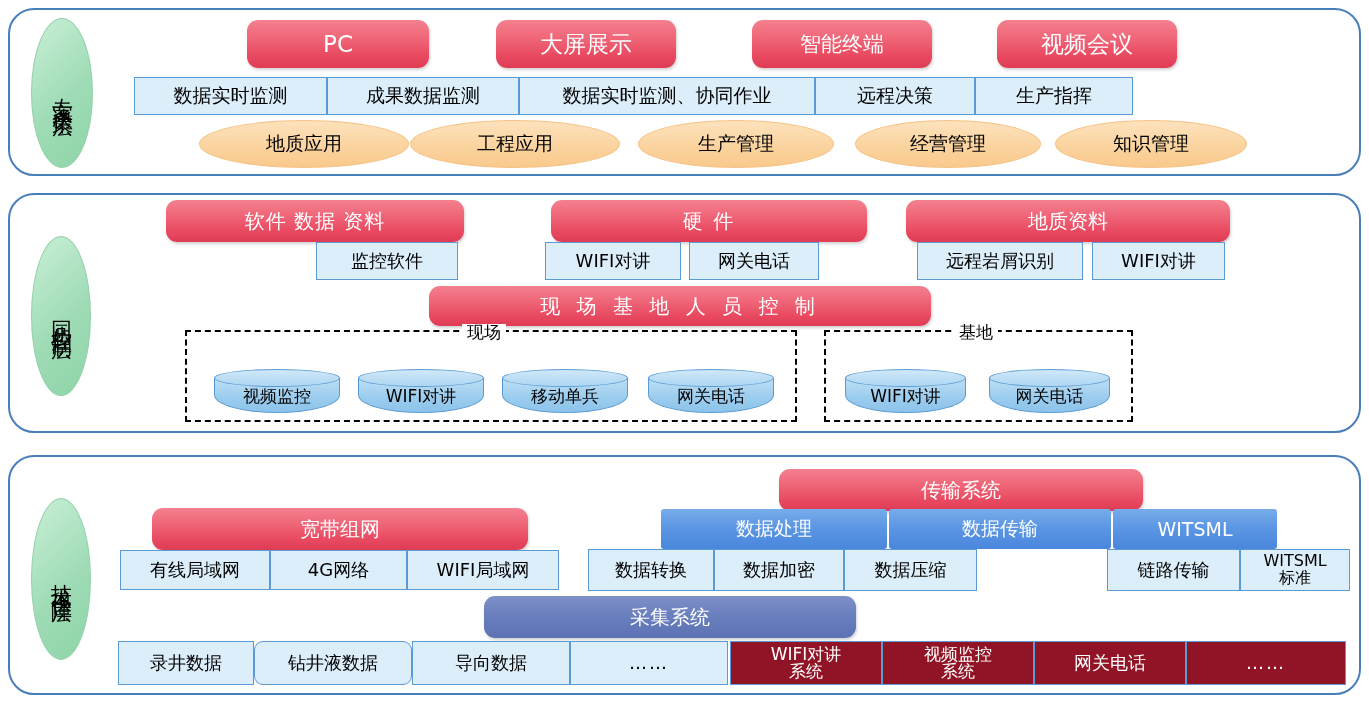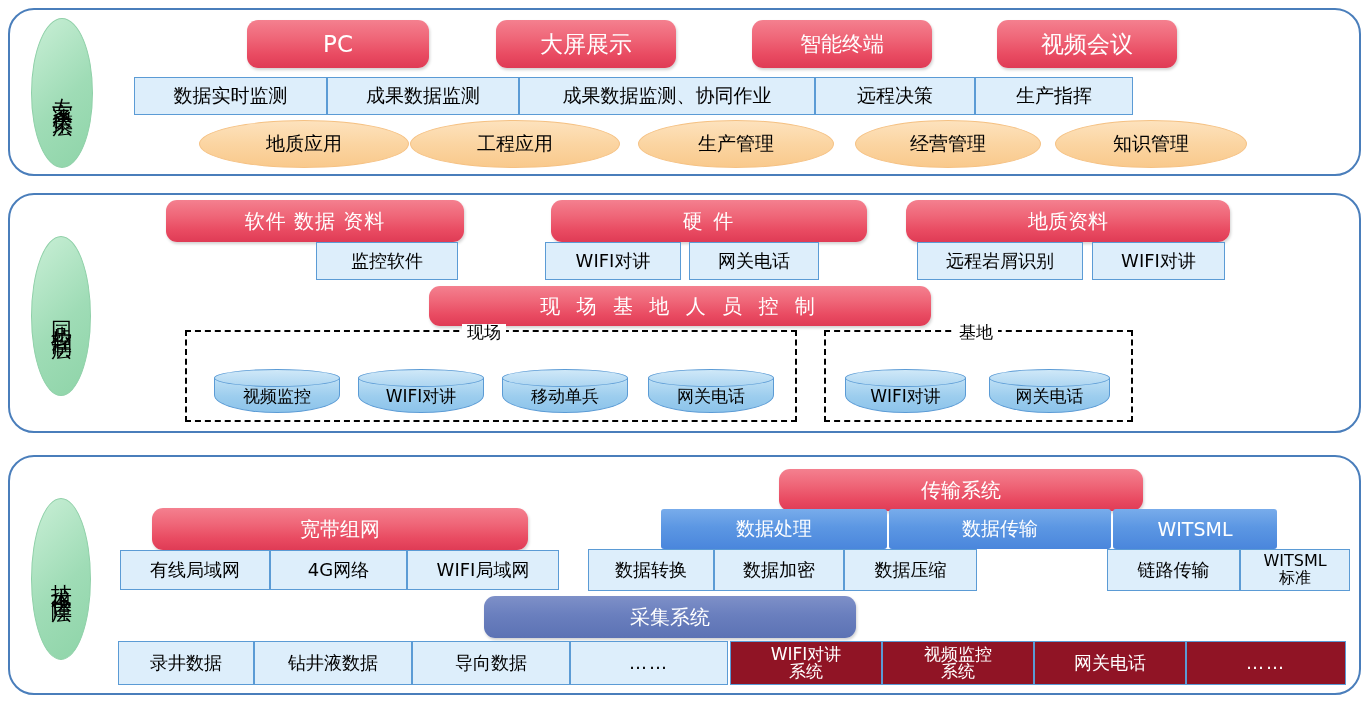--- a/index.html
+++ b/index.html
@@ -180,21 +180,21 @@
     <span>视频会议</span>
   </div>
 
   <div class="cell t19" style="left:134px;top:77px;width:193px;height:38px;">
     <span>数据实时监测</span>
   </div>
   <div class="cell t19" style="left:327px;top:77px;width:192px;height:38px;">
     <span>成果数据监测</span>
   </div>
   <div class="cell t19" style="left:519px;top:77px;width:296px;height:38px;">
-    <span>成果数据监测、协同作业</span>
+    <span>数据实时监测、协同作业</span>
   </div>
   <div class="cell t19" style="left:815px;top:77px;width:160px;height:38px;">
     <span>远程决策</span>
   </div>
   <div class="cell t19" style="left:975px;top:77px;width:158px;height:38px;">
     <span>生产指挥</span>
   </div>
 
   <div class="oval t19" style="left:199px;top:120px;width:210px;height:48px;">
     <span>地质应用</span>
@@ -228,21 +228,21 @@
   <div class="red-cap t20" style="left:551px;top:200px;width:316px;height:42px;letter-spacing:2px;">
     <span>硬      件</span>
   </div>
   <div class="cell t18" style="left:545px;top:242px;width:136px;height:38px;">
     <span>WIFI对讲</span>
   </div>
   <div class="cell t18" style="left:689px;top:242px;width:130px;height:38px;">
     <span>网关电话</span>
   </div>
 
-  <div class="red-cap t20" style="left:906px;top:200px;width:324px;height:42px;border-radius:12px;">
+  <div class="red-cap t20" style="left:906px;top:200px;width:324px;height:42px;">
     <span>地质资料</span>
   </div>
   <div class="cell t18" style="left:917px;top:242px;width:166px;height:38px;">
     <span>远程岩屑识别</span>
   </div>
   <div class="cell t18" style="left:1092px;top:242px;width:133px;height:38px;">
     <span>WIFI对讲</span>
   </div>
 
   <div class="red-cap t20" style="left:429px;top:286px;width:502px;height:40px;letter-spacing:5px;">
@@ -341,21 +341,21 @@
     <span>标准</span>
   </div>
 
   <div class="violet-cap t20" style="left:484px;top:596px;width:372px;height:42px;">
     <span>采集系统</span>
   </div>
 
   <div class="cell t18" style="left:118px;top:641px;width:136px;height:44px;">
     <span>录井数据</span>
   </div>
-  <div class="cell t18" style="left:254px;top:641px;width:158px;height:44px;">
+  <div class="cell t18" style="left:254px;top:641px;width:158px;height:44px;border-radius:9px;">
     <span>钻井液数据</span>
   </div>
   <div class="cell t18" style="left:412px;top:641px;width:158px;height:44px;">
     <span>导向数据</span>
   </div>
   <div class="cell t18" style="left:570px;top:641px;width:158px;height:44px;letter-spacing:2px;">
     <span>……</span>
   </div>
 
   <div class="cell-dark t17 two-line" style="left:730px;top:641px;width:152px;height:44px;">

